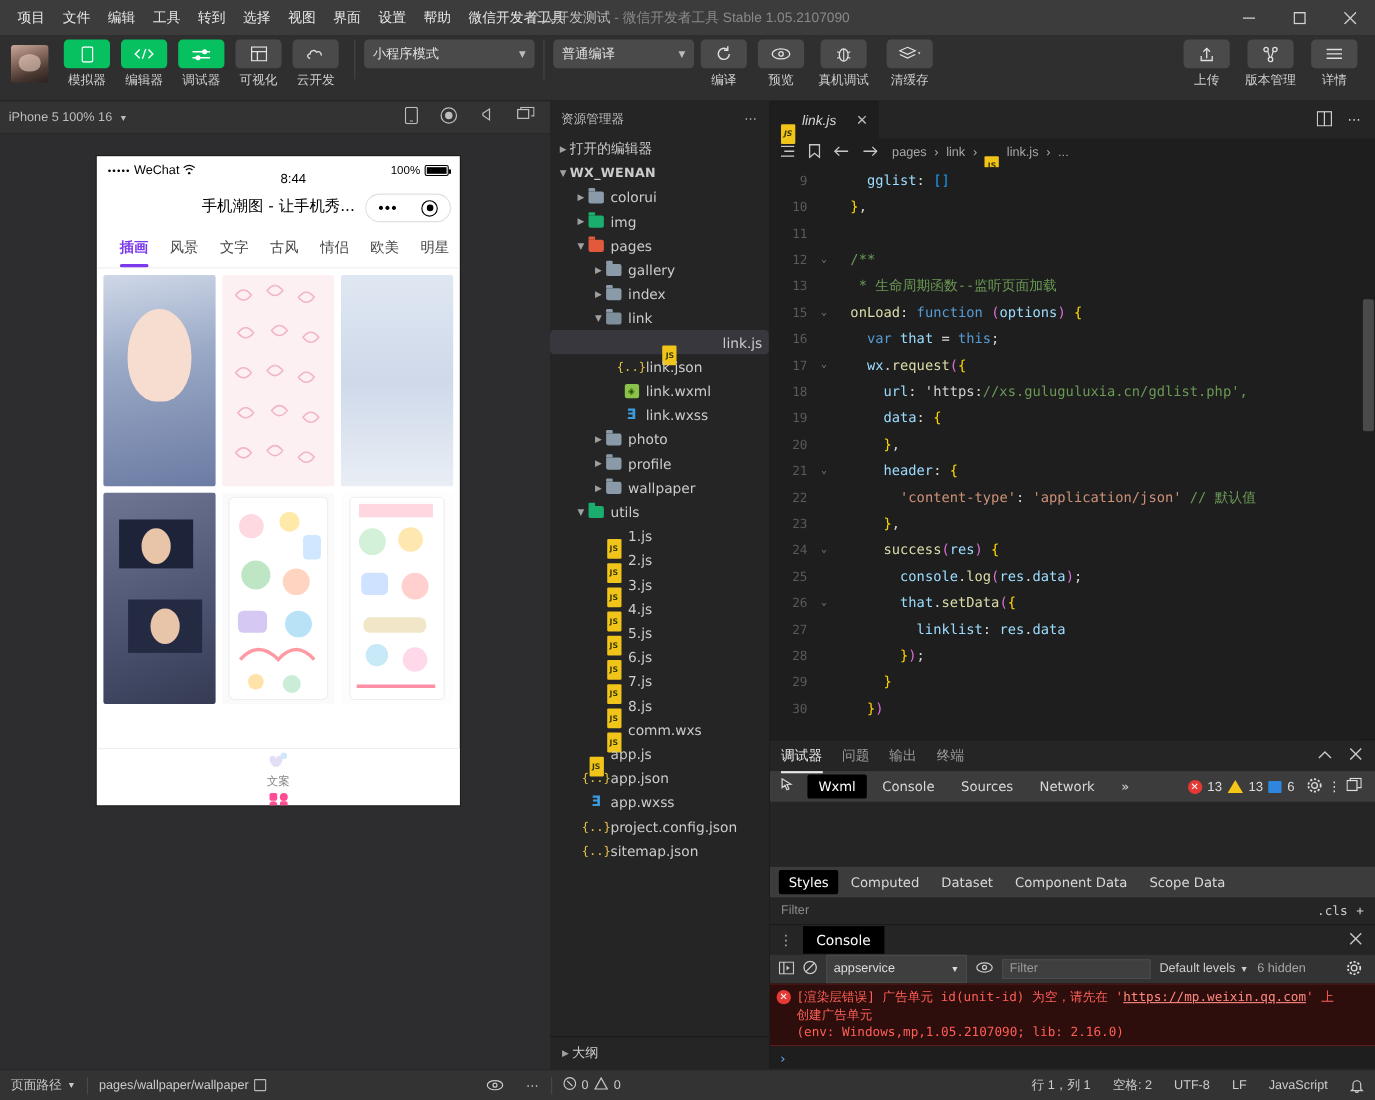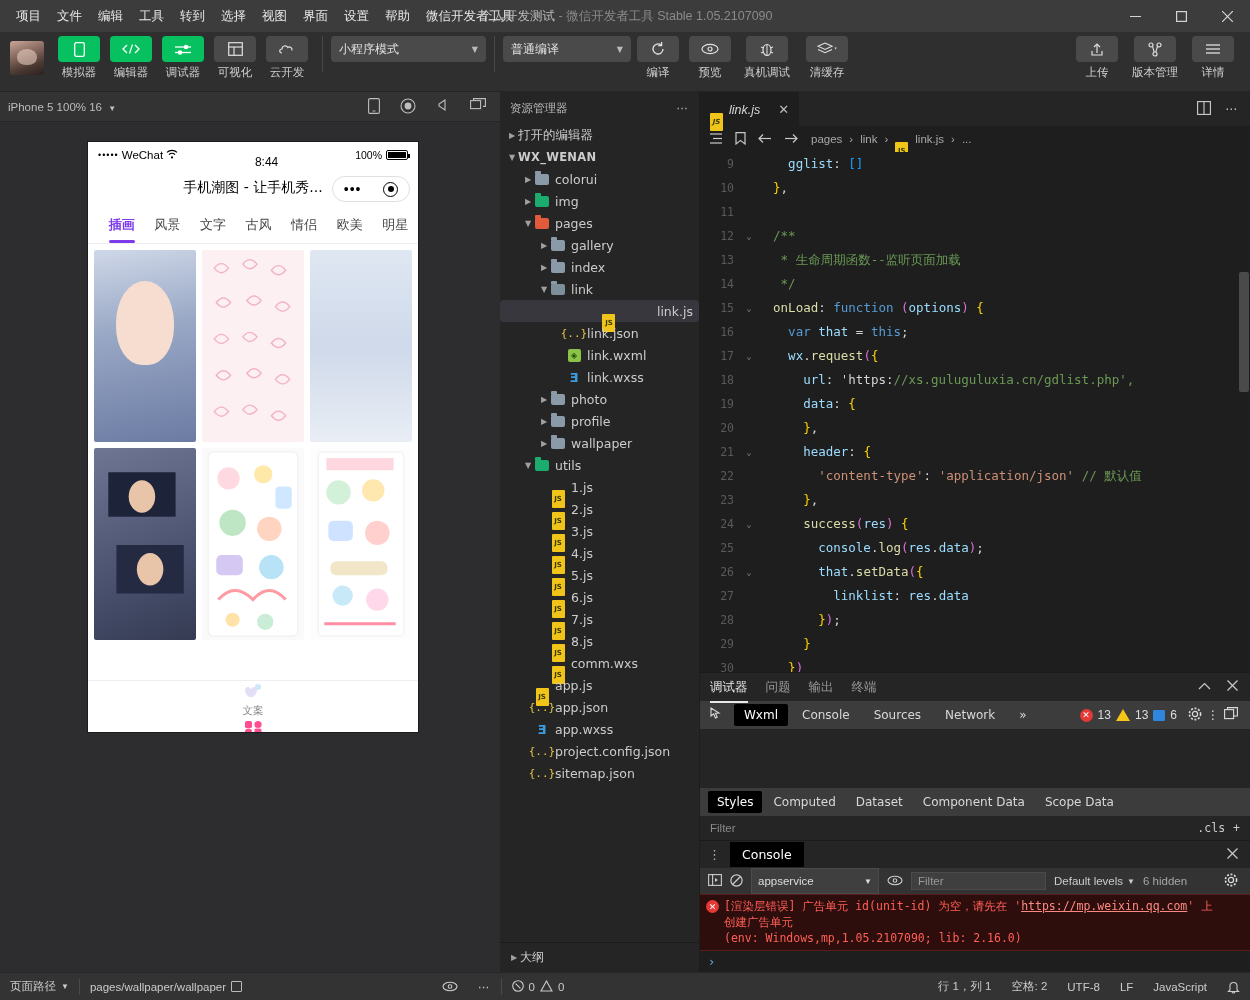--- a/index.html
+++ b/index.html
@@ -892,25 +892,20 @@
               <span class="ln">12</span>
               <span class="fold">⌄</span>
               <span class="ct"><span class="k-cm">  /**</span></span>
             </div>
             <div class="cl">
               <span class="ln">13</span>
               <span class="fold"></span>
               <span class="ct"><span class="k-cm">   * 生命周期函数--监听页面加载</span></span>
             </div>
             <div class="cl">
-              <span class="ln">14</span>
-              <span class="fold"></span>
-              <span class="ct"><span class="k-cm">   */</span></span>
-            </div>
-            <div class="cl">
               <span class="ln">15</span>
               <span class="fold">⌄</span>
               <span class="ct">  <span class="k-fn">onLoad</span>: <span class="k-kw">function</span> <span class="k-br2">(</span><span class="k-key">options</span><span class="k-br2">)</span> <span class="k-br">{</span></span>
             </div>
             <div class="cl">
               <span class="ln">16</span>
               <span class="fold"></span>
               <span class="ct">    <span class="k-kw">var</span> <span class="k-key">that</span> = <span class="k-kw">this</span>;</span>
             </div>
             <div class="cl">

